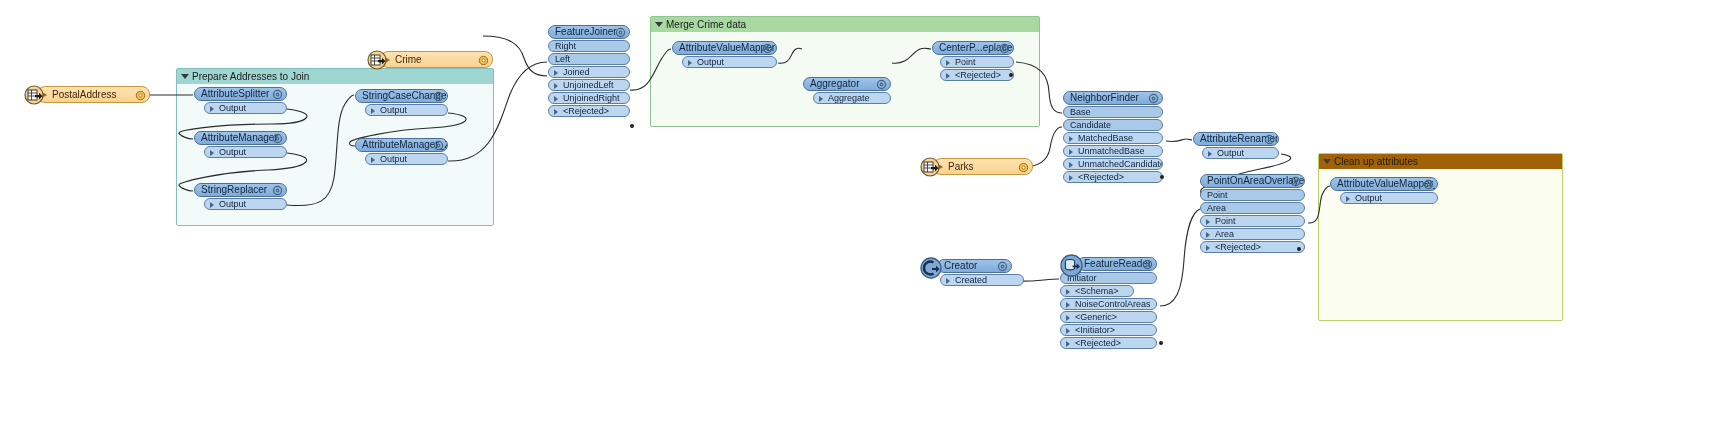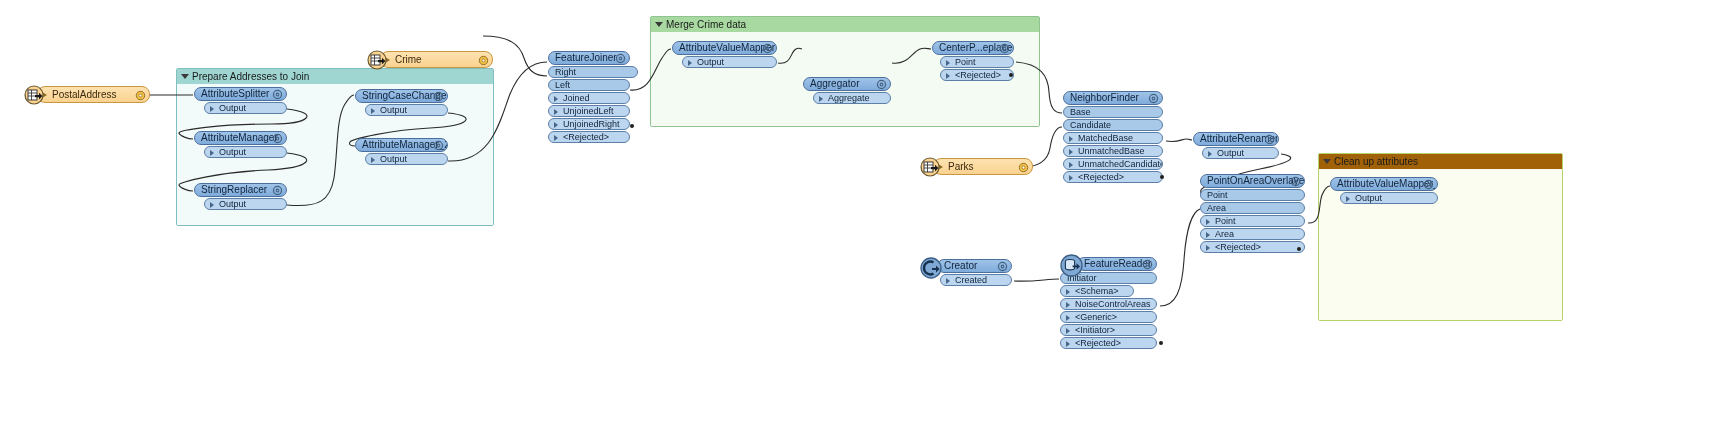--- a/index.html
+++ b/index.html
@@ -255,29 +255,29 @@
         <circle cx="6" cy="6" r="4.4" fill="none" stroke="#44617f" stroke-width="1.3"></circle>
         <circle cx="6" cy="6" r="1.5" fill="none" stroke="#44617f" stroke-width="1.1"></circle>
       </svg>
     </div>
     <div class="port pout" style="margin-left:10px;width:83px;">
       <span class="ptri"></span>
       <span>Output</span>
     </div>
   </div>
 
-  <div class="node" style="left:548px;top:51px;width:82px;">
+  <div class="node" style="left:548px;top:25px;width:82px;">
     <div class="n-title">
       <span>FeatureJoiner</span>
       <svg class="n-gear" viewBox="0 0 12 12">
         <circle cx="6" cy="6" r="4.4" fill="none" stroke="#44617f" stroke-width="1.3"></circle>
         <circle cx="6" cy="6" r="1.5" fill="none" stroke="#44617f" stroke-width="1.1"></circle>
       </svg>
     </div>
-    <div class="port pin" style="width:90px;padding-left:6px;">
+    <div class="port pin" style="width:82px;padding-left:6px;">
       <span>Right</span>
     </div>
     <div class="port pin" style="width:82px;padding-left:6px;">
       <span>Left</span>
     </div>
     <div class="port pout" style="width:82px;">
       <span class="ptri"></span>
       <span>Joined</span>
     </div>
     <div class="port pout" style="width:82px;">
@@ -420,21 +420,21 @@
       <path d="M13.5 5.4 A6.4 6.4 0 1 0 13.5 16.6" fill="none" stroke="#17324f" stroke-width="2.4"></path>
       <path d="M12 11 h4 v-2.4 l3.6 3.4 -3.6 3.4 v-2.4 h-4 z" fill="#17324f"></path>
     </svg>
     <div class="n-title" style="margin-left:17px;width:75px;">
       <span>Creator</span>
       <svg class="n-gear" viewBox="0 0 12 12">
         <circle cx="6" cy="6" r="4.4" fill="none" stroke="#44617f" stroke-width="1.3"></circle>
         <circle cx="6" cy="6" r="1.5" fill="none" stroke="#44617f" stroke-width="1.1"></circle>
       </svg>
     </div>
-    <div class="port pout" style="margin-left:20px;width:72px;">
+    <div class="port pout" style="margin-left:20px;width:84px;">
       <span class="ptri"></span>
       <span>Created</span>
     </div>
   </div>
 
   <div class="node" style="left:1060px;top:257px;width:97px;">
     <svg class="reader-icon" viewBox="0 0 23 23">
       <circle cx="11.5" cy="11.5" r="10.5" fill="#7fa9d4" stroke="#3d5f85" stroke-width="1.3"></circle>
       <ellipse cx="10" cy="7.4" rx="4.6" ry="1.9" fill="#d8e8f6" stroke="#17324f" stroke-width="1.1"></ellipse>
       <path d="M5.4 7.4 v6.6 a4.6 1.9 0 0 0 9.2 0 v-6.6" fill="#d8e8f6" stroke="#17324f" stroke-width="1.1"></path>

